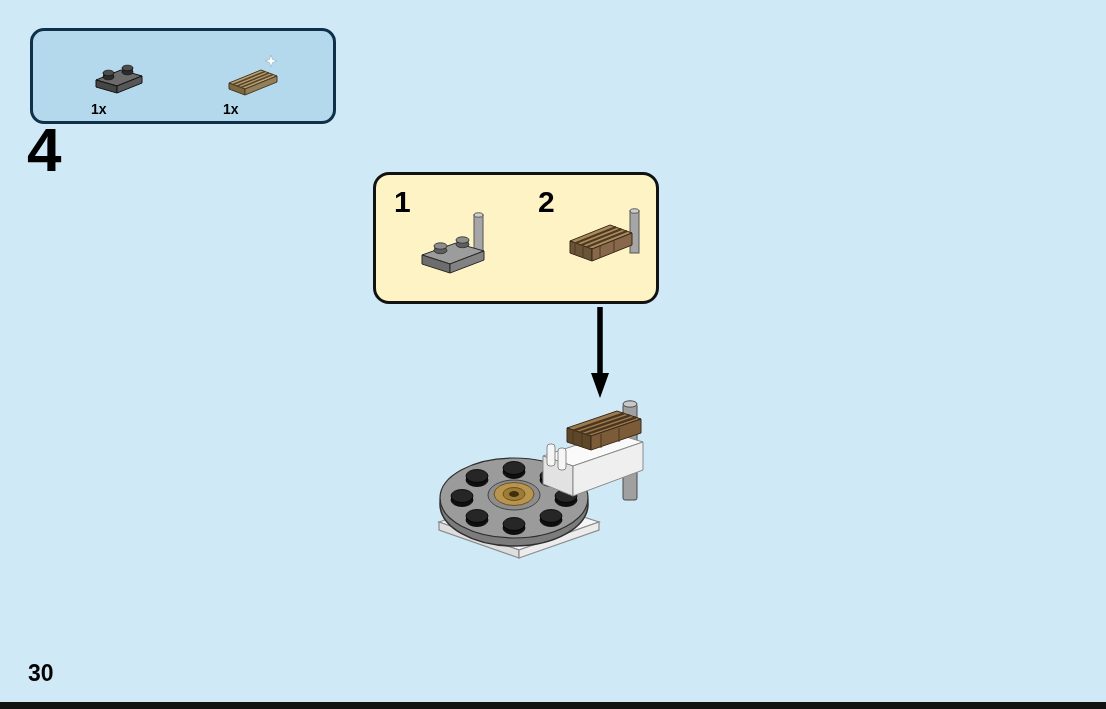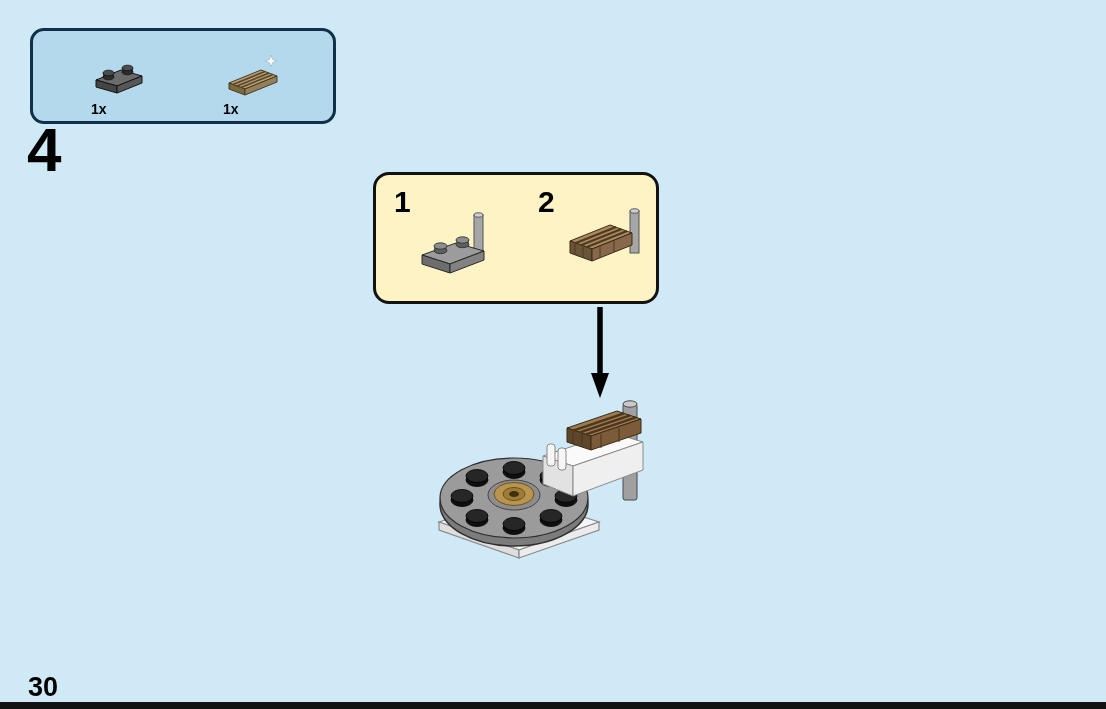--- a/index.html
+++ b/index.html
@@ -30,21 +30,21 @@
     border-radius:16px;
   }
   .substep-label{position:absolute;top:12px;font-size:30px;font-weight:bold;line-height:1;}
   .substep-label.n1{left:18px;}
   .substep-label.n2{left:162px;}
   .substep-icon{position:absolute;display:block;}
   .substep-icon.p1{left:38px;top:34px;}
   .substep-icon.p2{left:186px;top:30px;}
   .arrow{position:absolute;left:588px;top:305px;display:block;}
   .assembly{position:absolute;left:435px;top:392px;display:block;}
-  .page-number{position:absolute;left:28px;top:662px;font-size:27px;font-weight:bold;line-height:1;margin-top:12px;}
+  .page-number{position:absolute;left:28px;top:662px;font-size:23px;font-weight:bold;line-height:1;}
   .footer-bar{position:absolute;left:0;bottom:0;width:100%;height:7px;background:var(--footer-bar,#121212);}
 </style>
 </head>
 <body>
 
 <div class="page">
 
   <div class="parts-box">
     <div class="part-slot slot-1">
       <span class="icon">

